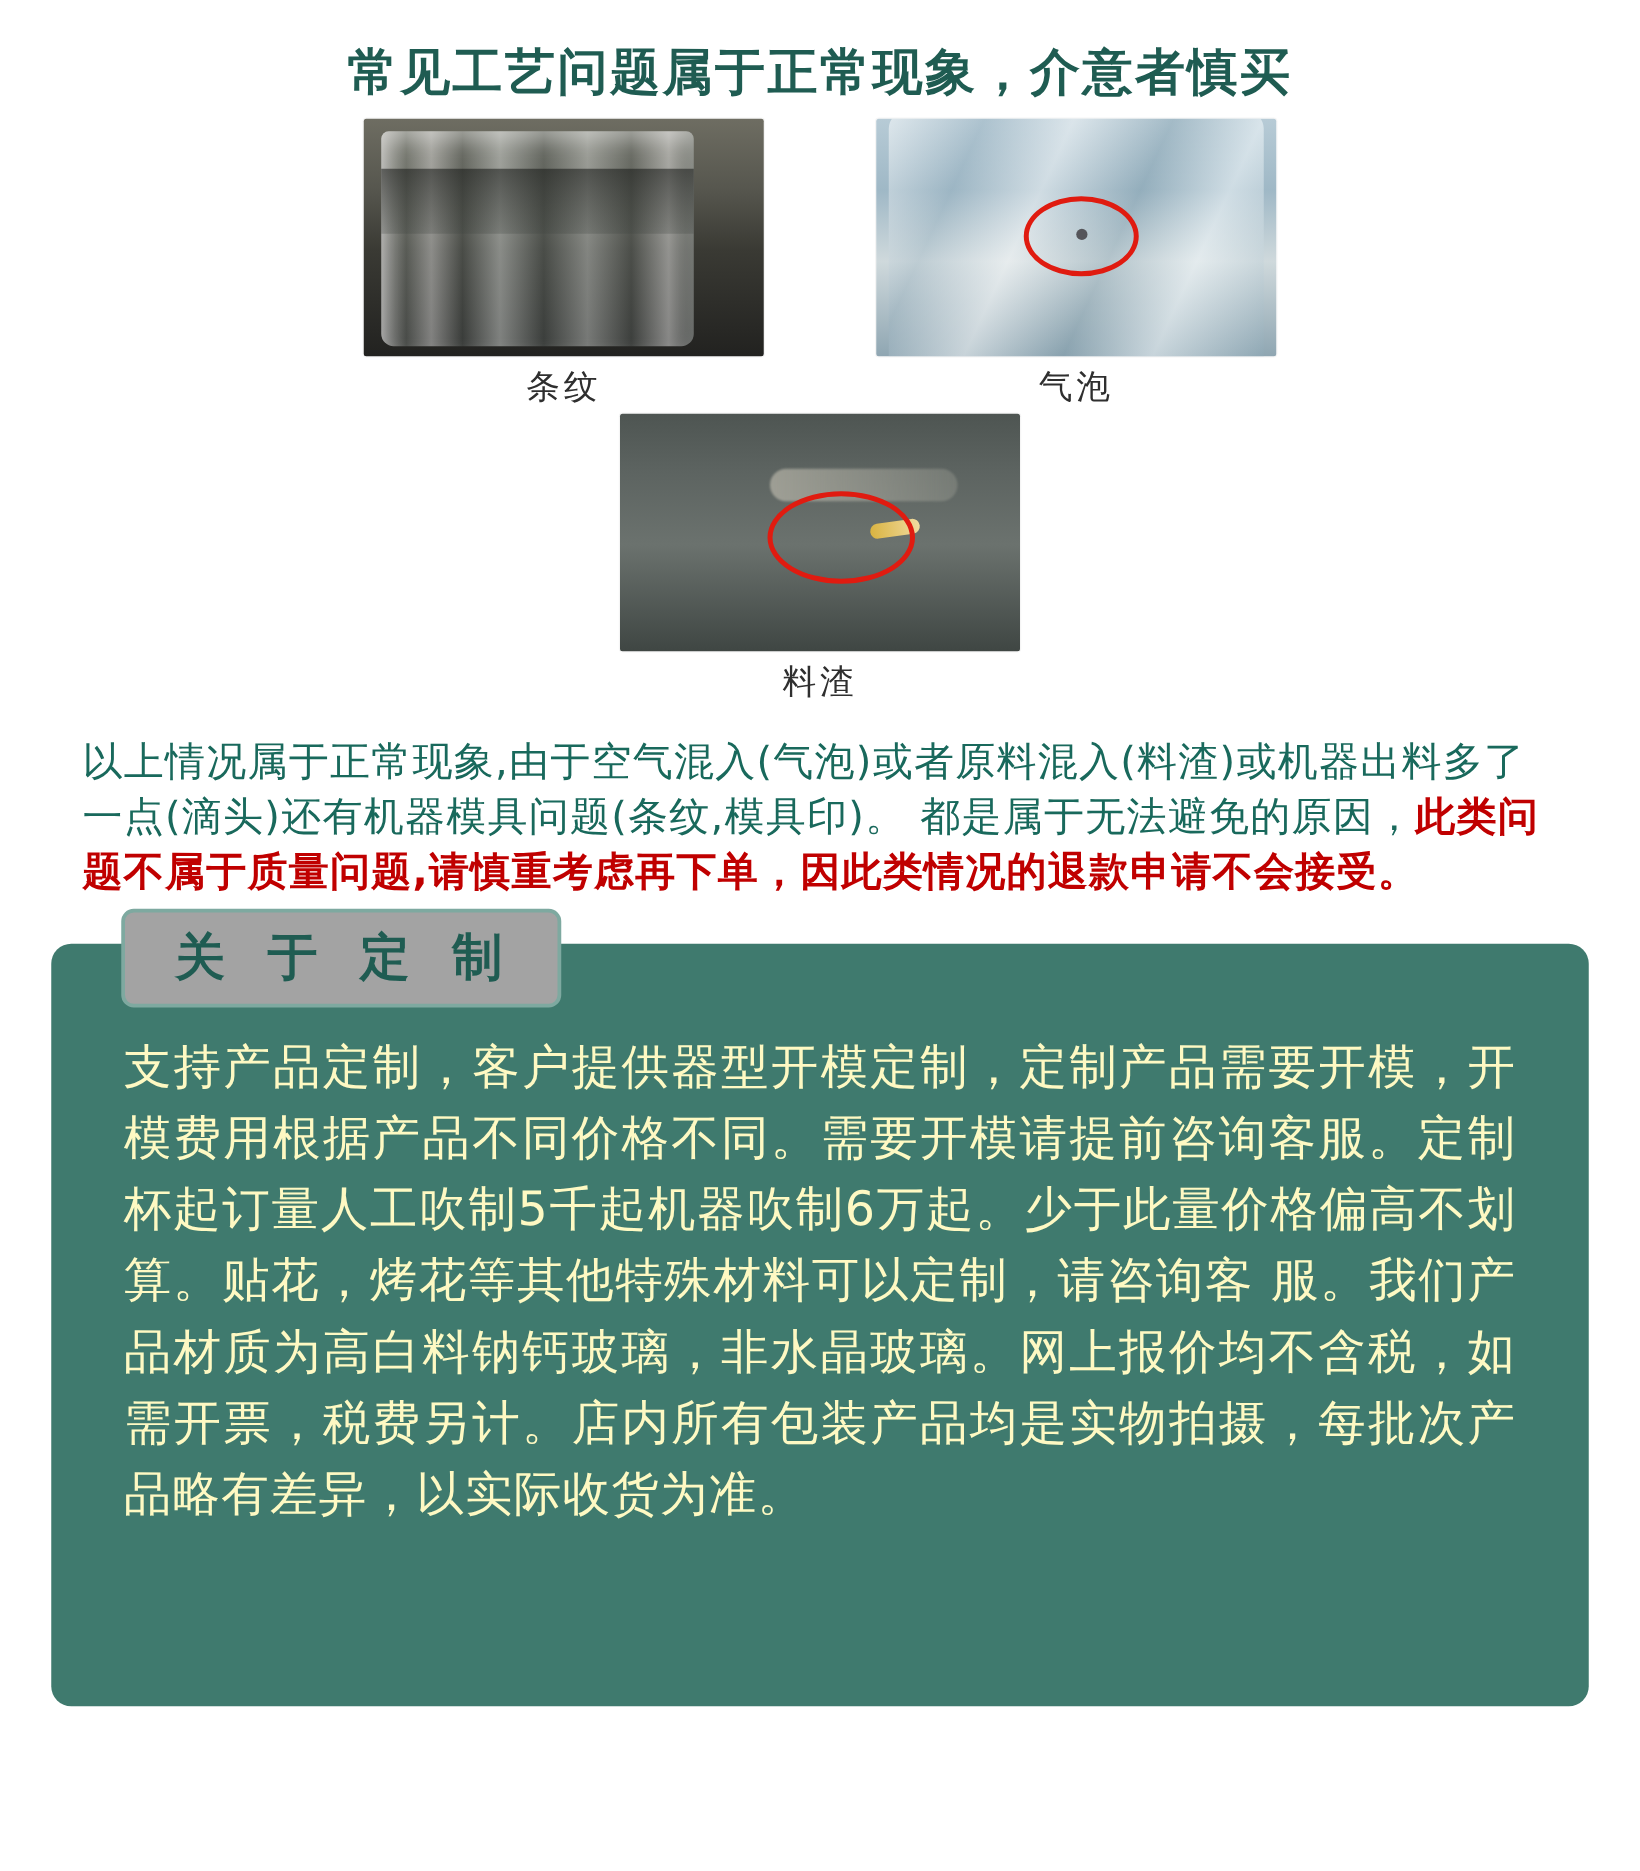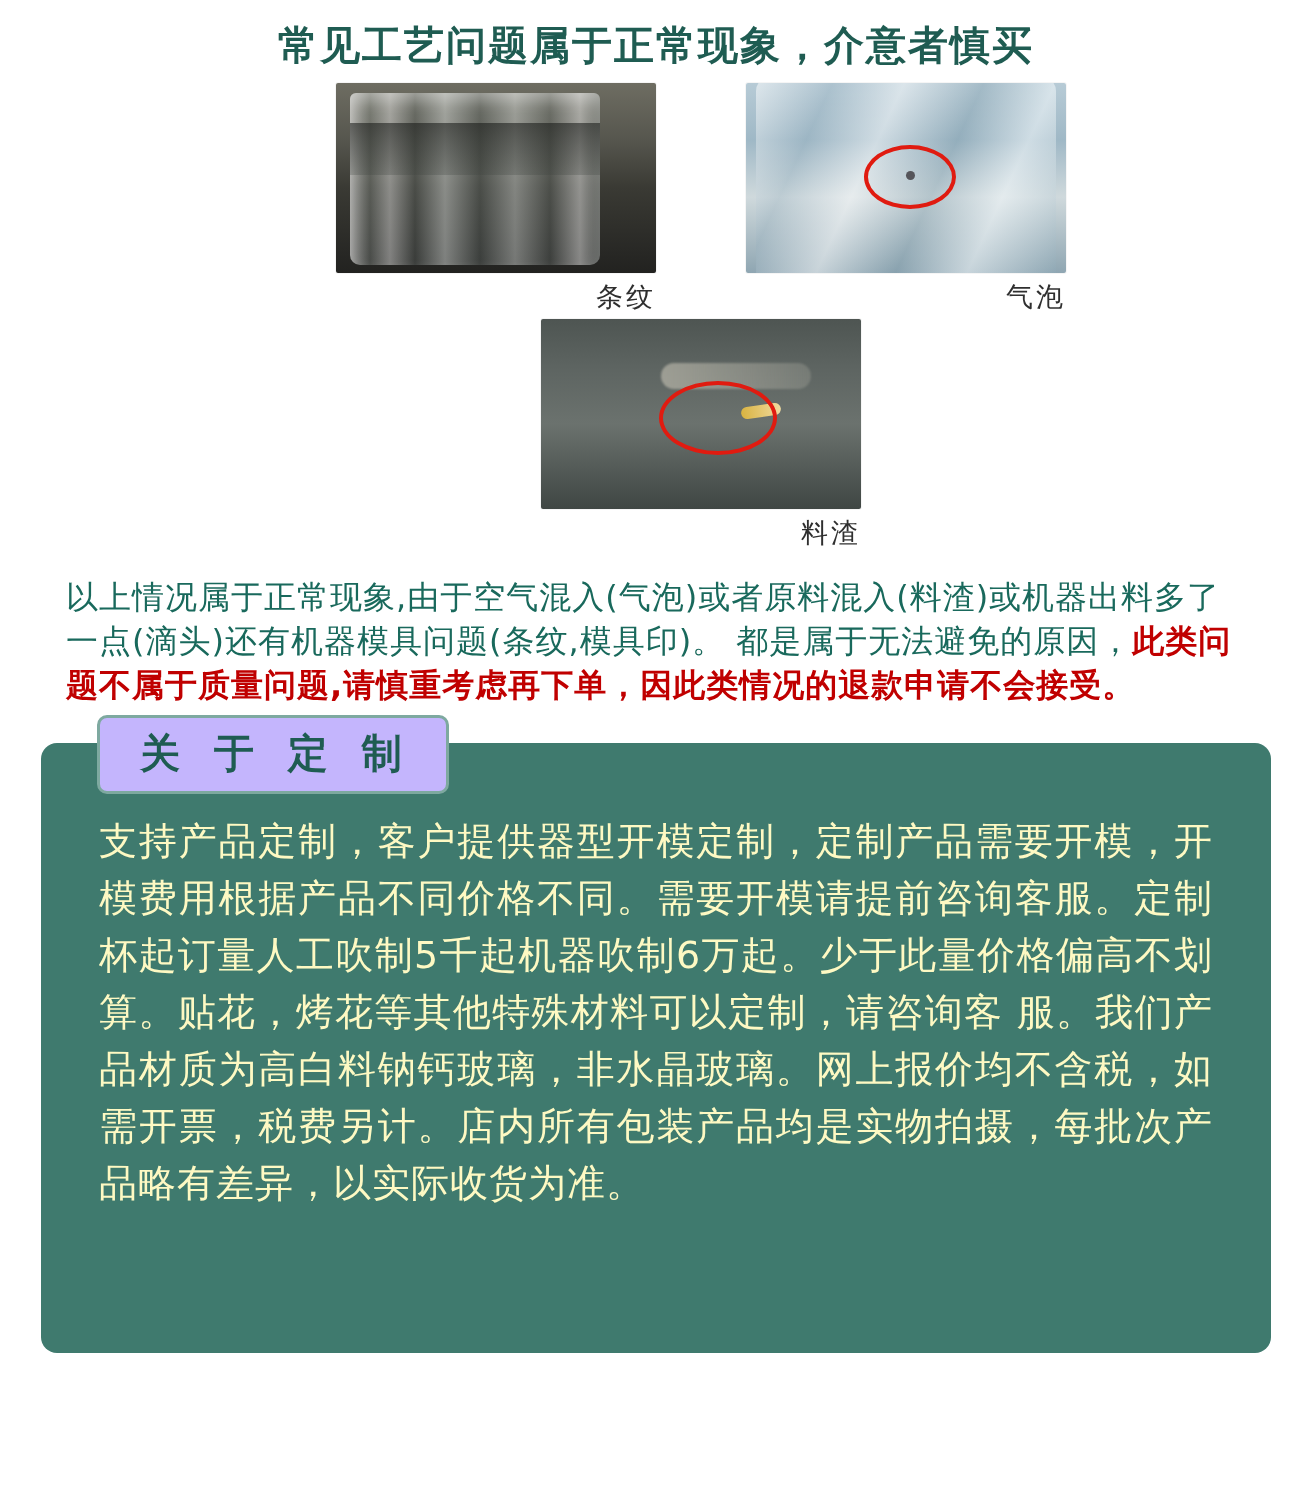--- a/index.html
+++ b/index.html
@@ -11,21 +11,21 @@
     width: 1312px;
     min-height: 1497px;
     font-family: "Liberation Sans", "DejaVu Sans", sans-serif;
     -webkit-font-smoothing: antialiased;
   }
 
   .page {
     width: 1312px;
     position: relative;
     box-sizing: border-box;
-    padding: 4px;
+    padding: 16px;
   }
 
   
   .main-heading {
     text-align: center;
     color: #1f5c52;
     font-size: 40px;
     font-weight: bold;
     letter-spacing: 2px;
     padding: 14px 0 10px 0;
@@ -43,21 +43,21 @@
   }
   .defect-row {
     display: flex;
     justify-content: center;
     width: 100%;
   }
   .defect-cell {
     width: 410px;
     display: flex;
     flex-direction: column;
-    align-items: flex-end;
+    align-items: center;
     margin-bottom: 4px;
   }
   .defect-photo {
     width: 320px;
     height: 190px;
     border-radius: 2px;
     position: relative;
     overflow: hidden;
     box-shadow: 0 0 0 1px rgba(0,0,0,0.04);
   }
@@ -214,21 +214,21 @@
     border-radius: 16px;
     position: relative;
     padding: 70px 0 52px 0;
     box-sizing: border-box;
     min-height: 610px;
   }
   .custom-title {
     position: absolute;
     top: -28px;
     left: 56px;
-    background: #c4b5fd;
+    background: #a3a3a3;
     border: 3px solid #7ea9a0;
     border-radius: 10px;
     color: #1f5c52;
     font-size: 40px;
     font-weight: bold;
     letter-spacing: 10px;
     padding: 8px 34px 10px 40px;
     font-family: "DejaVu Sans", "Liberation Sans", sans-serif;
   }
   .custom-body {

